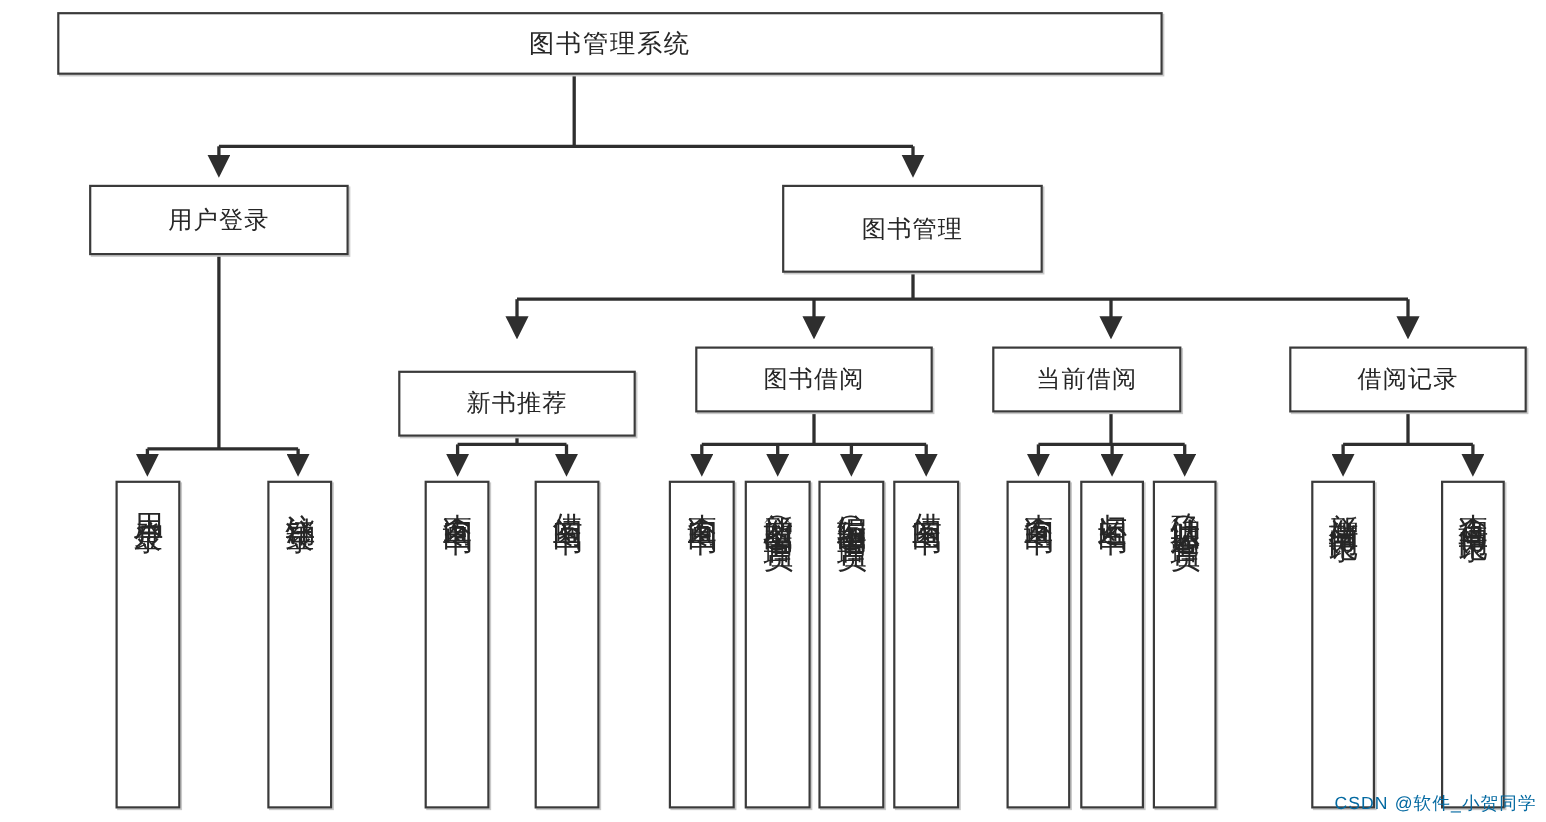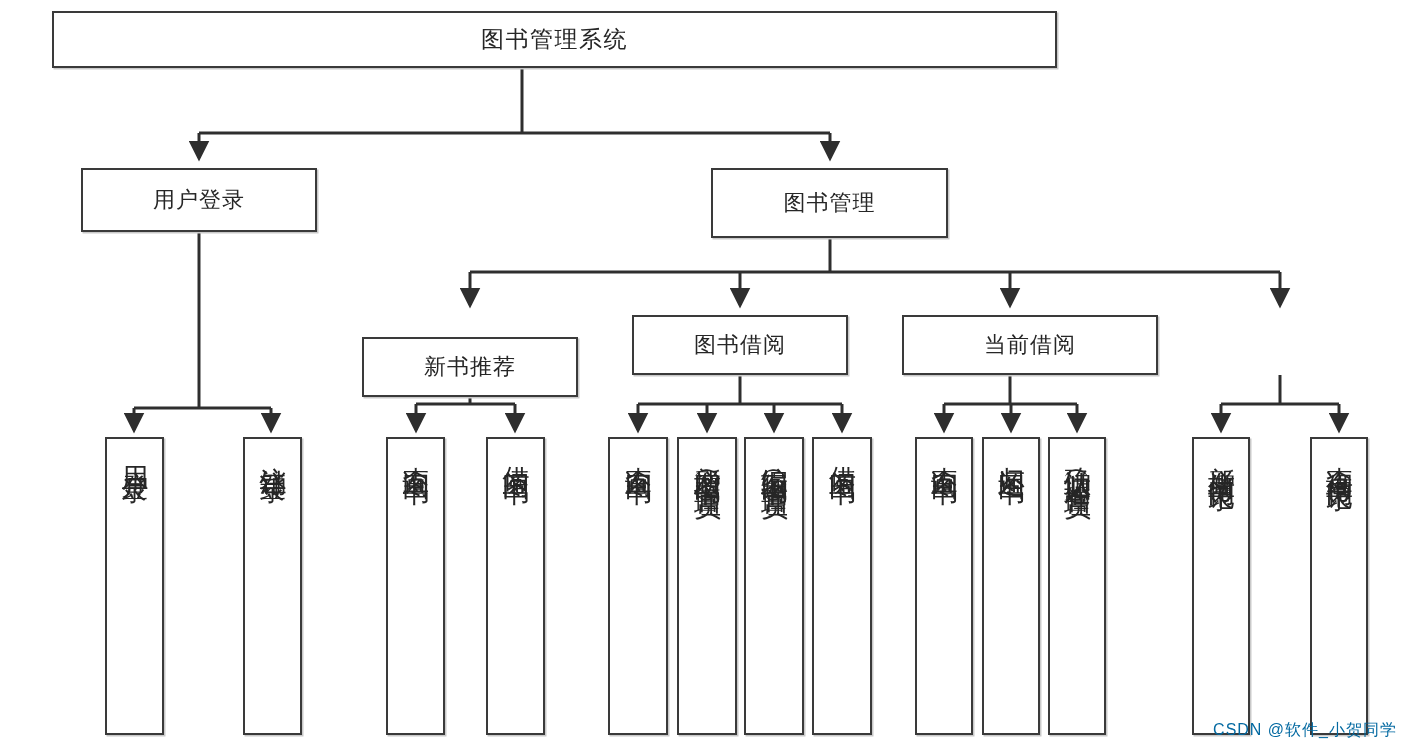--- a/index.html
+++ b/index.html
@@ -126,36 +126,39 @@
   </svg>
 
   <div class="node horiz root" style="left:20px; top:11px; width:1005px; height:57px;margin-left:32px;">
     <span class="label">图书管理系统</span>
   </div>
 
   <div class="node horiz" style="left:81px; top:168px; width:236px; height:64px;">
     <span class="label">用户登录</span>
   </div>
 
-  <div class="node horiz" style="left:711px; top:168px; width:237px; height:70px;">
+  <div class="node horiz" style="left:711px; top:168px; width:237px; height:80px;">
     <span class="label">图书管理</span>
   </div>
 
   <div class="node horiz" style="left:362px; top:315px; width:216px; height:60px;margin-top:22px;">
     <span class="label">新书推荐</span>
   </div>
 
   <div class="node horiz" style="left:632px; top:315px; width:216px; height:60px;">
     <span class="label">图书借阅</span>
   </div>
 
-  <div class="node horiz" style="left:902px; top:315px; width:256px; height:60px;">
+  <div class="node horiz" style="left:902px; top:315px; width:172px; height:60px;">
     <span class="label">当前借阅</span>
   </div>
 
+  <div class="node horiz" style="left:1172px; top:315px; width:216px; height:60px;">
+    <span class="label">借阅记录</span>
+  </div>
 
   <div class="node vert" style="left:105px; top:437px; width:59px; height:298px;">
     <span class="label">用户登录</span>
   </div>
 
   <div class="node vert" style="left:243px; top:437px; width:59px; height:298px;">
     <span class="label">注销登录</span>
   </div>
 
   <div class="node vert" style="left:386px; top:437px; width:59px; height:298px;">

